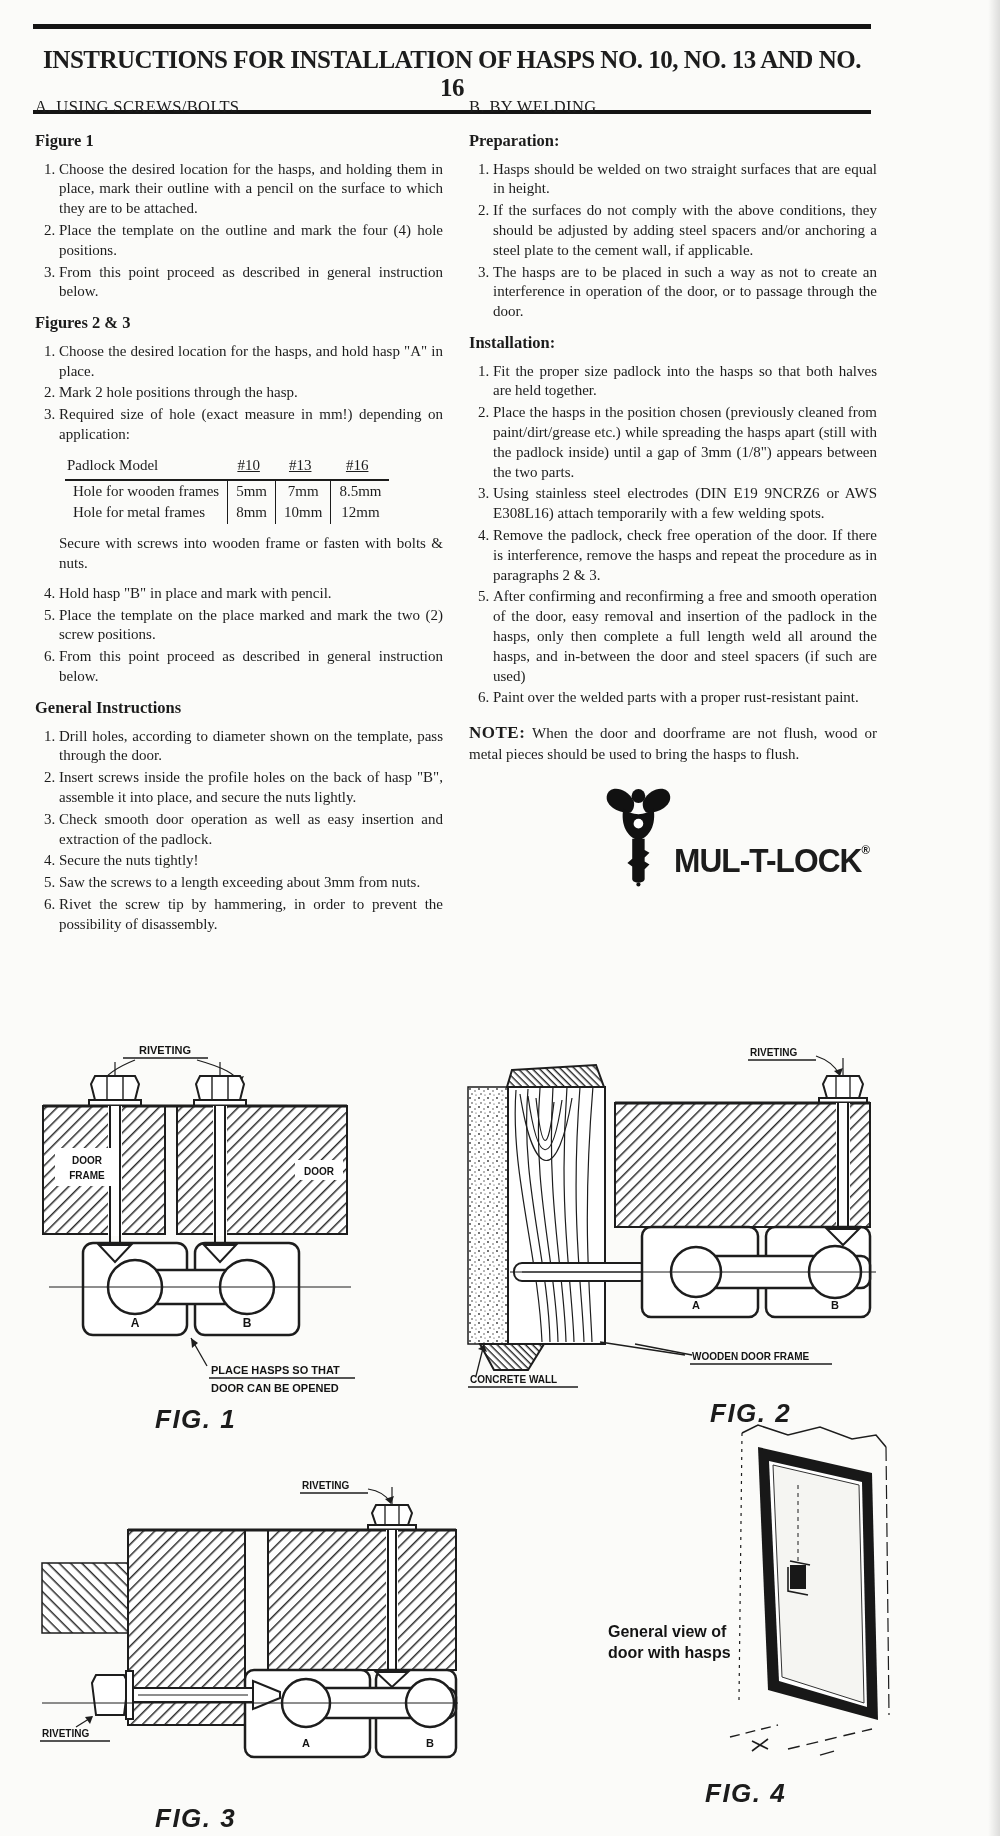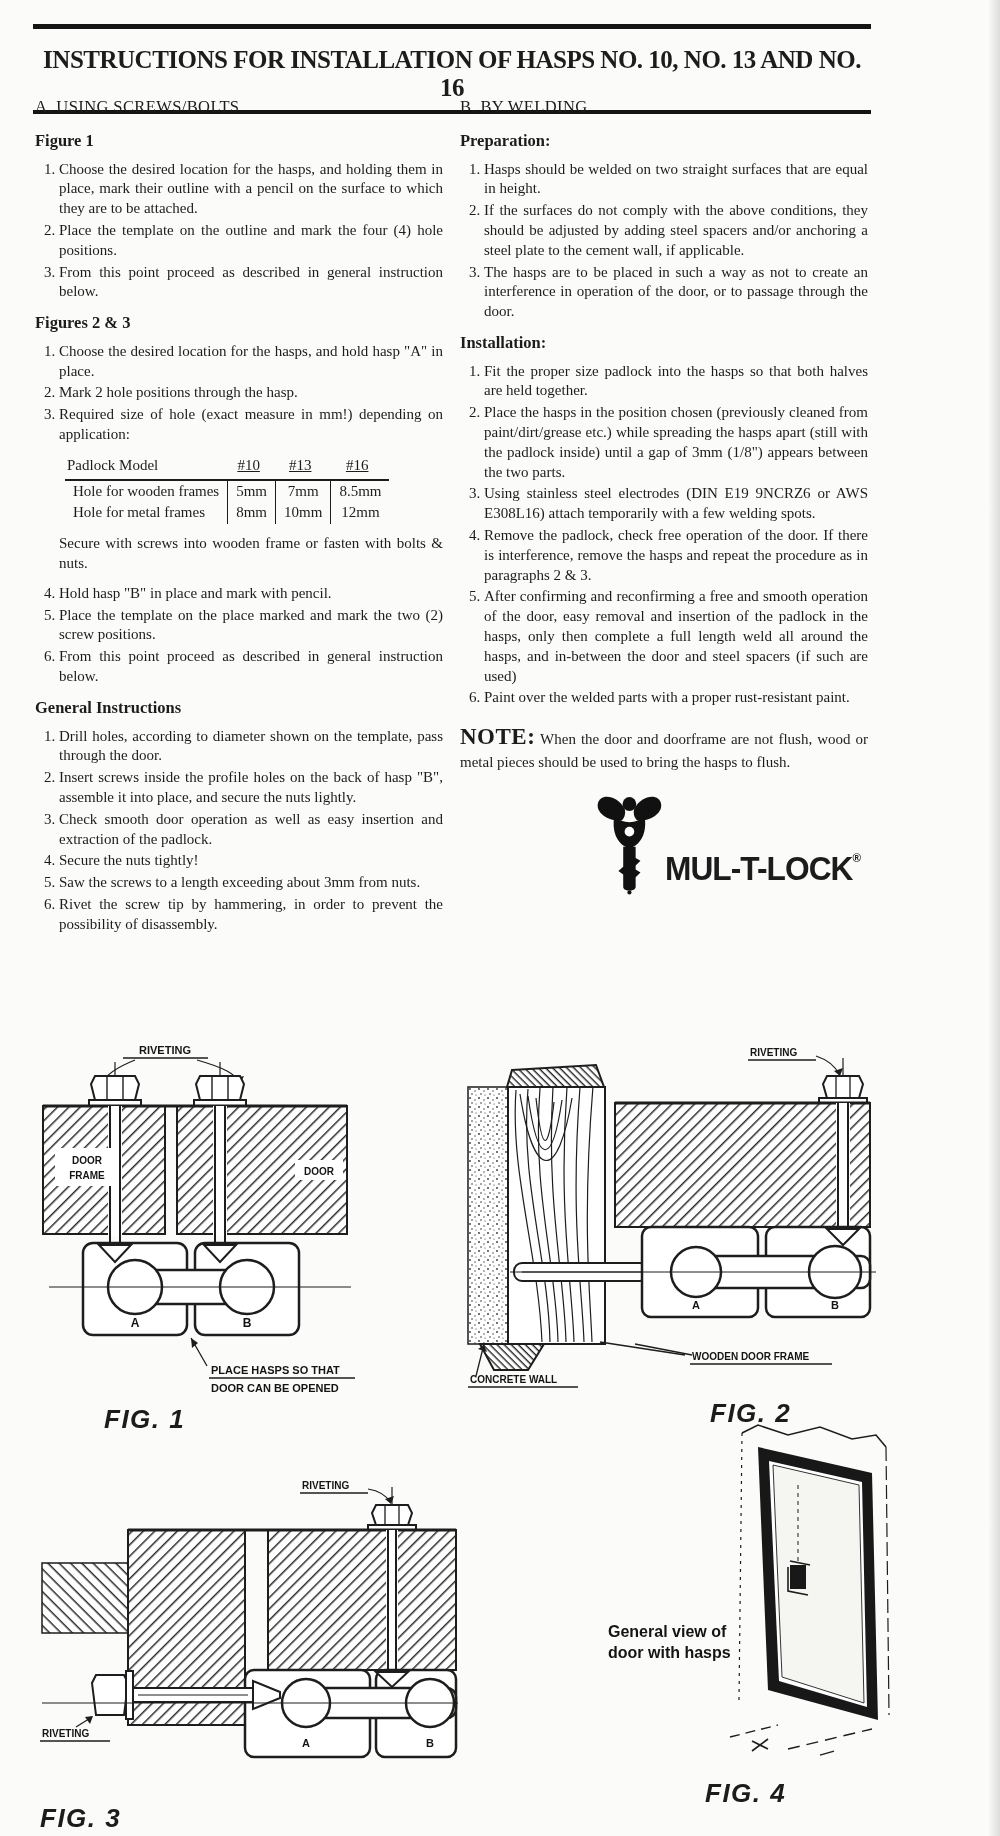--- a/index.html
+++ b/index.html
@@ -9,34 +9,34 @@
     font-family:"Liberation Serif", serif;
   }
   .scan-edge{position:absolute;top:0;right:0;width:12px;height:100%;
     background:linear-gradient(to right,rgba(0,0,0,0),rgba(0,0,0,0.12));}
   .title-band{
     position:absolute;left:33px;top:24px;width:838px;
     border-top:5px solid #141414;border-bottom:4px solid #141414;
     padding:17px 0 8px;text-align:center;
     font-weight:bold;font-size:25px;letter-spacing:-0.5px;
   }
-  .columns{position:absolute;top:96px;left:35px;width:842px;display:flex;gap:17px;}
+  .columns{position:absolute;top:96px;left:35px;width:842px;display:flex;gap:26px;}
   .col{width:408px;font-size:15px;line-height:1.32;text-align:justify;}
   .sec-head{font-size:16.5px;letter-spacing:0.4px;margin:0 0 12px 0;}
   .sub-head{font-weight:bold;font-size:16.5px;margin:4px 0 8px 0;}
   ol.nlist{margin:0 0 10px 0;padding-left:24px;}
   ol.nlist li{margin:0 0 2px 0;text-align:justify;}
   table.holes{border-collapse:collapse;margin:6px 0 10px 30px;font-size:15px;}
   table.holes th{font-weight:normal;text-align:left;border-bottom:2px solid #1c1c1c;padding:1px 8px 3px 2px;}
   table.holes th.num{text-align:center;text-decoration:underline;}
   table.holes td{padding:1px 8px;}
   table.holes td.num{border-left:1.6px solid #1c1c1c;text-align:center;}
   .secure{margin:2px 0 10px 24px;}
   .note-par{margin-top:14px;}
-  .note-par b{font-size:23px;letter-spacing:0.5px;}
+  .note-par b{font-size:17px;letter-spacing:0.5px;}
   .logo-row{display:flex;align-items:flex-end;margin:14px 0 0 128px;}
   .logo-text{font-family:"Liberation Sans", sans-serif;font-weight:bold;font-size:33px;
     letter-spacing:-1px;transform:scaleX(0.96);transform-origin:left bottom;
     margin:0 0 8px -6px;white-space:nowrap;}
   .logo-text sup{font-size:12px;vertical-align:18px;}
   .figures{position:absolute;top:1030px;left:0;width:1000px;height:806px;padding-left:12px;}
   .fig{position:absolute;}
   .fig-caption{font-family:"Liberation Sans", sans-serif;font-weight:bold;font-style:italic;
     font-size:26px;letter-spacing:1.5px;margin-top:4px;}
   svg text.sl{font-family:"Liberation Sans", sans-serif;font-weight:bold;fill:#141414;}
@@ -225,21 +225,21 @@
       <line class="ln" x1="14" y1="249" x2="316" y2="249" stroke-width="1"></line>
       <text x="100" y="289" class="sl" font-size="12" text-anchor="middle">A</text>
       <text x="212" y="289" class="sl" font-size="12" text-anchor="middle">B</text>
 
       <line class="ln" x1="156" y1="300" x2="172" y2="328" stroke-width="1.3"></line>
       <polygon points="156,300 163,305 157,310" fill="#1d1d1d"></polygon>
       <text x="176" y="336" class="sl" font-size="11">PLACE HASPS SO THAT</text>
       <line class="ln" x1="174" y1="340" x2="320" y2="340" stroke-width="1.5"></line>
       <text x="176" y="354" class="sl" font-size="11">DOOR CAN BE OPENED</text>
     </svg>
-    <div class="fig-caption" style="margin-left:69px;">FIG. 1</div>
+    <div class="fig-caption" style="margin-left:120px;">FIG. 1</div>
   </div>
 
   <div class="fig" style="left:450px;top:12px;width:430px;">
     <svg width="430" height="348" viewBox="0 0 430 348">
       <text x="300" y="14" class="sl" font-size="10">RIVETING</text>
       <line class="ln" x1="298" y1="18" x2="366" y2="18" stroke-width="1.4"></line>
       <path class="ln" d="M366,14 C378,18 385,24 389,32" stroke-width="1.2"></path>
       <polygon points="390,34 384,29 393,26" fill="#1d1d1d"></polygon>
 
       <line class="ln" x1="393" y1="16" x2="393" y2="34" stroke-width="1.2"></line>
@@ -334,21 +334,21 @@
       <polygon points="213,206 240,217 240,223 213,234" fill="#fff" stroke="#1d1d1d" stroke-width="2"></polygon>
       <line class="ln" x1="2" y1="228" x2="418" y2="228" stroke-width="1"></line>
       <text x="266" y="272" class="sl" font-size="11" text-anchor="middle">A</text>
       <text x="390" y="272" class="sl" font-size="11" text-anchor="middle">B</text>
 
       <path class="ln" d="M36,252 L52,242" stroke-width="1.2"></path>
       <polygon points="53,241 45,242 50,249" fill="#1d1d1d"></polygon>
       <text x="2" y="262" class="sl" font-size="10">RIVETING</text>
       <line class="ln" x1="0" y1="266" x2="70" y2="266" stroke-width="1.4"></line>
     </svg>
-    <div class="fig-caption" style="">FIG. 3</div>
+    <div class="fig-caption" style="margin-left:115px;">FIG. 3</div>
   </div>
 
   <div class="fig" style="left:490px;top:385px;width:400px;">
     <svg width="400" height="355" viewBox="0 0 400 355">
 
       <path class="ln" d="M252,18 L268,10 L298,20 L330,12 L362,24 L386,20 L396,32" stroke-width="1.6"></path>
       <path class="ln" d="M396,32 L399,300" stroke-width="1.2" stroke-dasharray="14 5"></path>
       <path class="ln" d="M252,18 L249,285" stroke-width="1.2" stroke-dasharray="3 5"></path>
 
       <polygon points="268,32 382,58 388,305 278,275" fill="#181818"></polygon>

